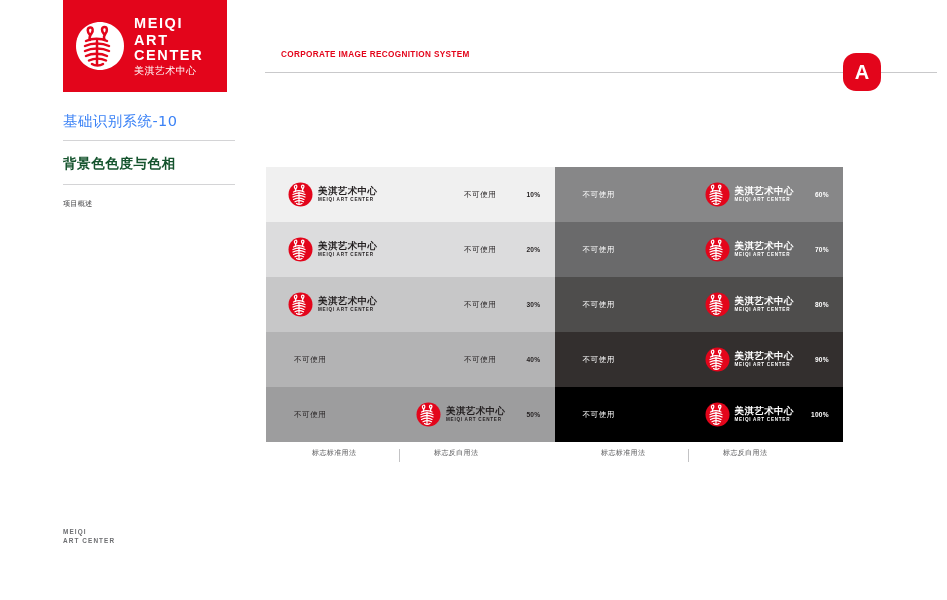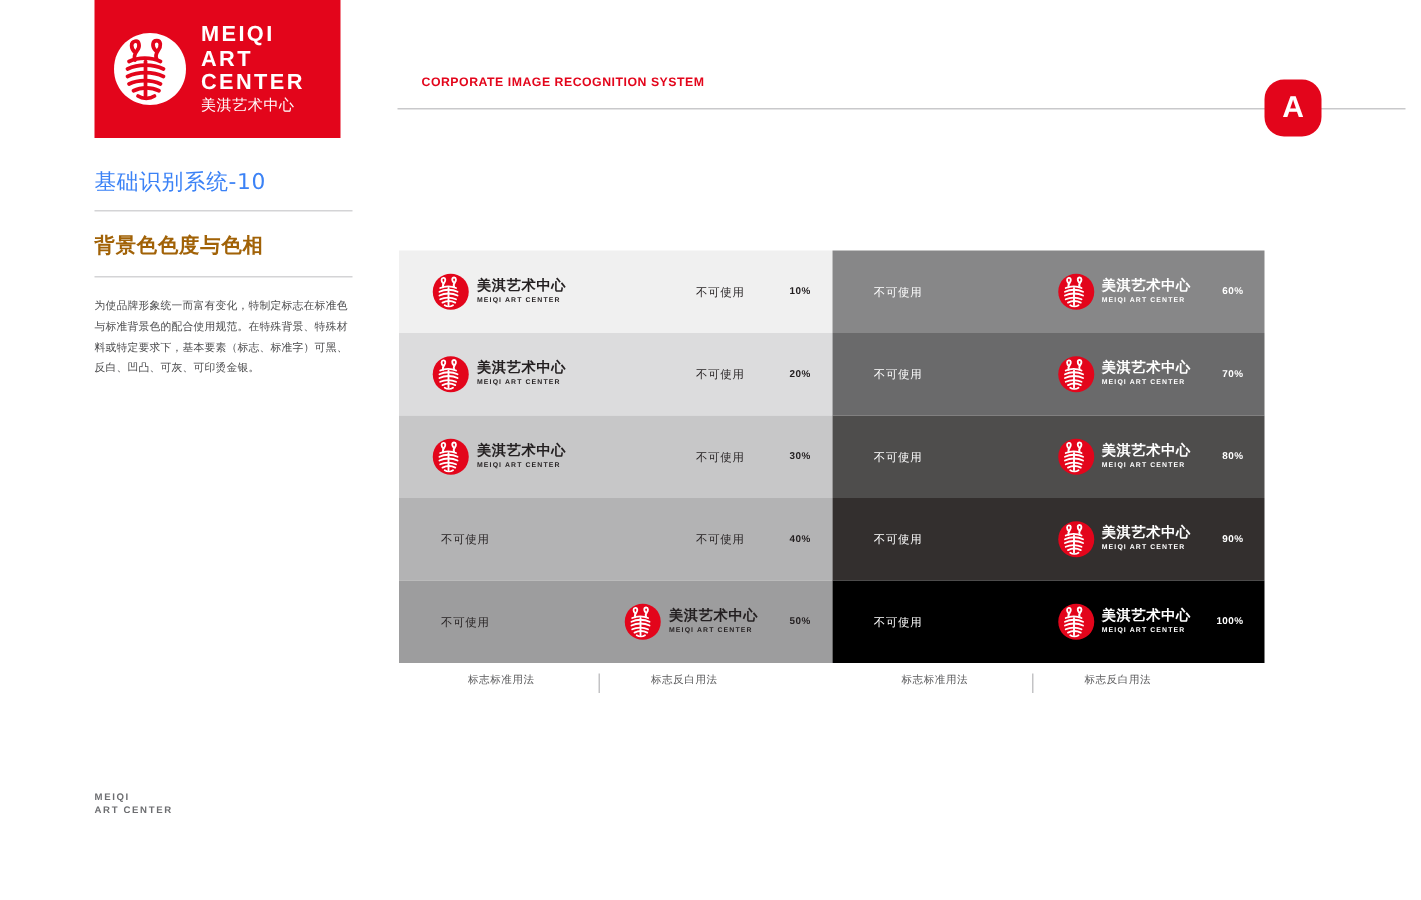--- a/index.html
+++ b/index.html
@@ -127,21 +127,21 @@
     font-family: "DejaVu Sans", sans-serif;
     padding-bottom: 9px;
   }
   .side-div {
     height: 1px;
     background: #d4d4d6;
     width: 100%;
   }
   .side-subtitle {
     font-size: 13.5px;
-    color: #a16207;
+    color: #14532d;
     font-weight: bold;
     letter-spacing: 0.6px;
     padding-top: 14px;
     padding-bottom: 11px;
     font-family: "DejaVu Sans", sans-serif;
   }
   .side-body {
     padding-top: 12px;
     font-size: 7.2px;
     line-height: 1.92;
@@ -322,21 +322,21 @@
   <div class="badge-shape"></div>
   <div class="badge-letter">A</div>
 </div>
 
 <div class="side-col">
   <div class="side-title">基础识别系统-10</div>
   <div class="side-div"></div>
   <div class="side-subtitle">背景色色度与色相</div>
   <div class="side-div"></div>
   <div class="side-body">
-    <span class="sb-text">为使品牌形象统一而富有变化，特制定标志在标准色与标准背景色的配合使用规范。在特殊背景、特殊材料或特定要求下，基本要素（标志、标准字）可黑、反白、凹凸、可灰、可印烫金银。</span>
+    <span class="sb-label">项目概述</span>
   </div>
 </div>
 
 <div class="grid-wrap">
   <div class="grid-half" id="left-panel">
       <div class="grid-row" style="background: rgb(240, 240, 240);">
         <div class="cell-logo">
           <div class="mini-lockup">
             <div class="mini-mark"><svg viewBox="0 0 100 100" width="25" height="25" aria-hidden="true">
                 <use href="#seal-blob" fill="#e3051b"></use>

